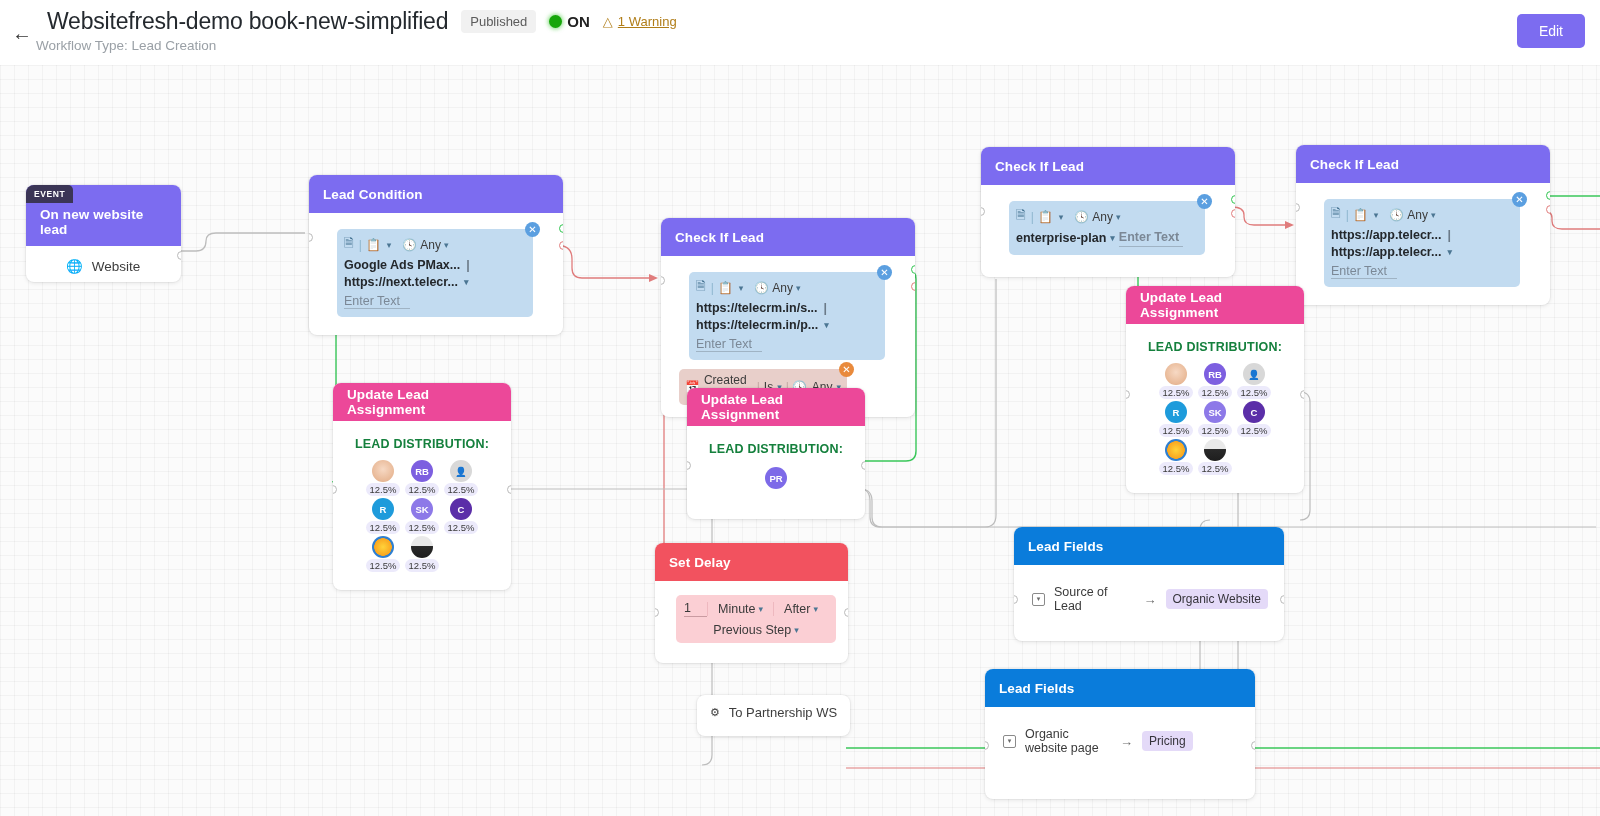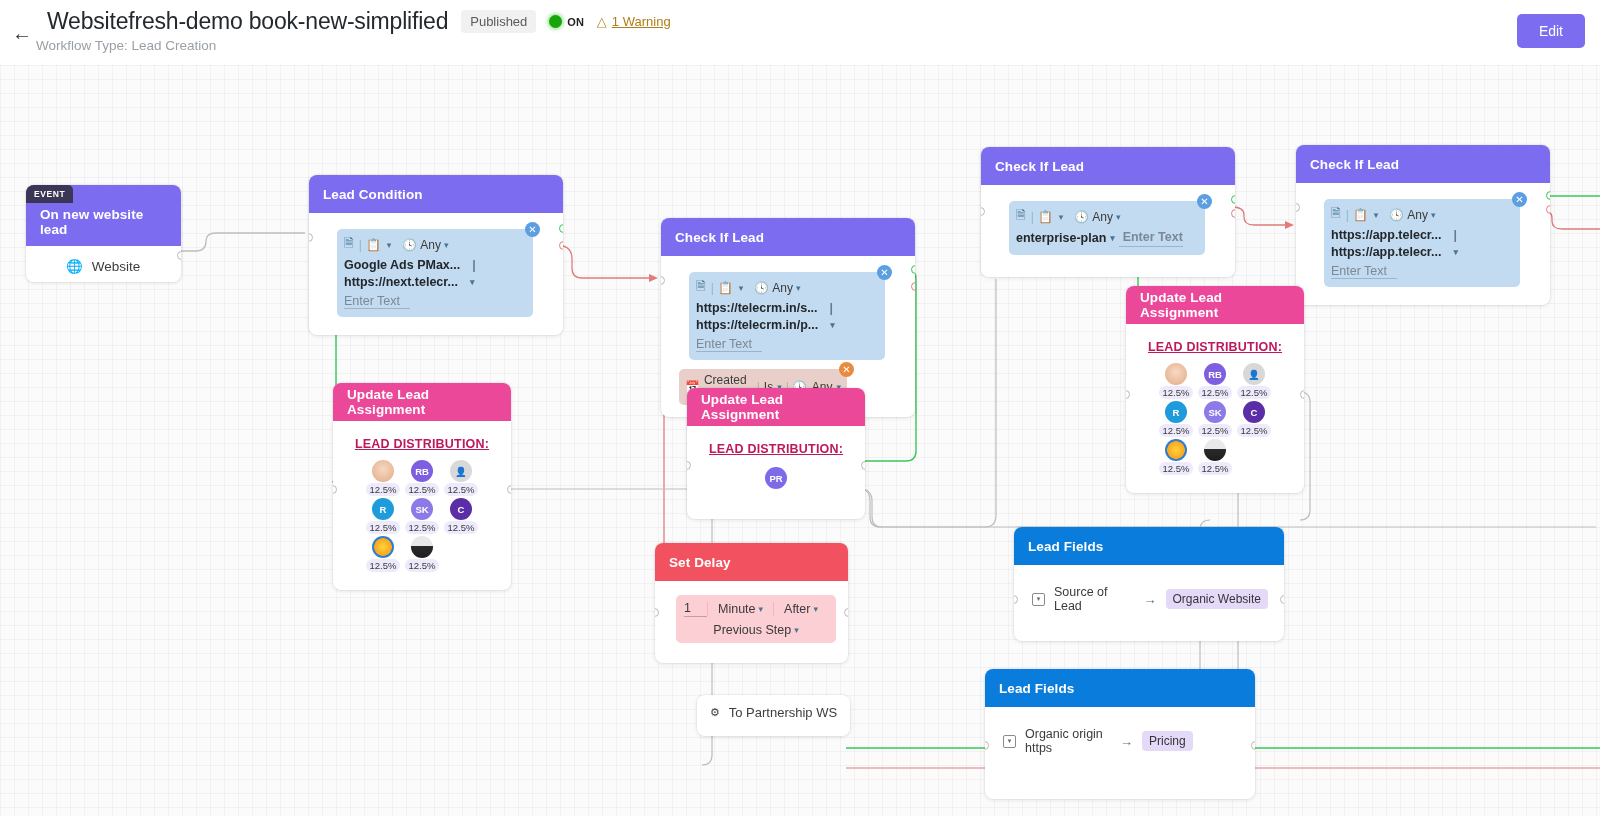--- a/index.html
+++ b/index.html
@@ -36,21 +36,21 @@
     background: #f1f1f1; color: #5b5b5b;
     font-size: 13px; padding: 4px 9px; border-radius: 4px;
     white-space: nowrap;
   }
   #toggle-wrap { display: flex; align-items: center; gap: 5px; }
   #toggle-dot {
     width: 13px; height: 13px; border-radius: 50%;
     background: #16a60a;
     box-shadow: 0 0 4px 1px rgba(30,190,20,.55);
   }
-  #toggle-label { font-size: 11px; font-weight: bold; color: #222; }
+  #toggle-label { font-size: 15px; font-weight: bold; color: #222; }
   #warning-wrap {
     display: flex; align-items: center; gap: 5px;
     color: #b07d18;
   }
   #warning-icon { font-size: 13px; line-height: 1; }
   #warning-text {
     font-size: 13px; text-decoration: underline; cursor: pointer;
   }
   #wf-subtitle {
     position: absolute; left: 36px; top: 38px;
@@ -125,21 +125,21 @@
     font-size: 12px; color: #3f6e8d; padding-bottom: 2px;
   }
   .cond-sep { color: #8fb6cf; }
   .chev { font-size: 9px; color: #4b7693; }
   .cond-any {
     display: flex; align-items: center; gap: 3px;
     color: #3c3c3c; font-size: 12px; margin-left: 6px;
   }
   .cond-line {
     font-size: 12.5px; color: #23272b; font-weight: bold;
-    display: flex; align-items: center; gap: 12px;
+    display: flex; align-items: center; gap: 6px;
     line-height: 17px; white-space: nowrap;
   }
   .cond-placeholder {
     font-size: 12.5px; color: #7b8896;
     border-bottom: 1.5px solid #9fb3c4;
     display: inline-block; width: 66px; margin-top: 1px;
   }
   .close-x {
     position: absolute; right: -7px; top: -7px;
     width: 15px; height: 15px; border-radius: 50%;
@@ -150,21 +150,21 @@
   .close-x.orange { background: #e98a3c; }
   .cond-row-inline {
     display: flex; align-items: center; gap: 4px;
     font-size: 12px; color: #3c3c3c;
   }
   .cond-row-inline .divider { color: #c3a9a3; }
 
   
   .ld-title {
     text-align: center; font-size: 12.5px; font-weight: bold;
-    color: #be185d; text-decoration: underline;
+    color: #15803d; 
     margin-bottom: 9px; letter-spacing: .2px;
   }
   .ld-grid {
     display: grid; grid-template-columns: repeat(3, 38px);
     gap: 2px 1px; justify-content: center;
   }
   .ld-cell { display: flex; flex-direction: column; align-items: center; }
   .ld-av {
     width: 22px; height: 22px; border-radius: 50%;
     color: #fff; font-size: 9.5px; font-weight: bold;
@@ -511,21 +511,21 @@
           <span>🗎</span>
           <span class="cond-sep">|</span>
           <span>📋</span>
           <span class="chev">▾</span>
           <span class="cond-any">
             <span>🕓</span>
             <span>Any</span>
             <span class="chev">▾</span>
           </span>
         </div>
-        <div class="cond-line" style="gap:4px;text-align:right;">
+        <div class="cond-line" style="gap:4px;">
           <span>enterprise-plan</span>
           <span class="chev">▾</span>
           <span class="cond-placeholder" style="width:64px; margin:0;">Enter Text</span>
         </div>
       </div>
     </div>
     <div class="port" style="left:-5px; top:60px;"></div>
     <div class="port green" style="right:-5px; top:48px;"></div>
     <div class="port red" style="right:-5px; top:62px;"></div>
   </div>
@@ -625,21 +625,21 @@
     <div class="port" style="right:-5px; top:68px;"></div>
   </div>
 
   <div class="node" style="left:985px; top:604px; width:270px;">
     <div class="node-head head-blue">
       <span>Lead Fields</span>
     </div>
     <div class="node-body" style="padding:12px 14px 40px 16px;">
       <div class="lf-row">
         <span class="lf-icon">▾</span>
-        <span class="lf-name">Organic origin https</span>
+        <span class="lf-name">Organic website page</span>
         <span class="lf-arrow">→</span>
         <span class="lf-val">Pricing</span>
       </div>
     </div>
     <div class="port" style="left:-5px; top:72px;"></div>
     <div class="port" style="right:-5px; top:72px;"></div>
   </div>
 
 </div>
 

